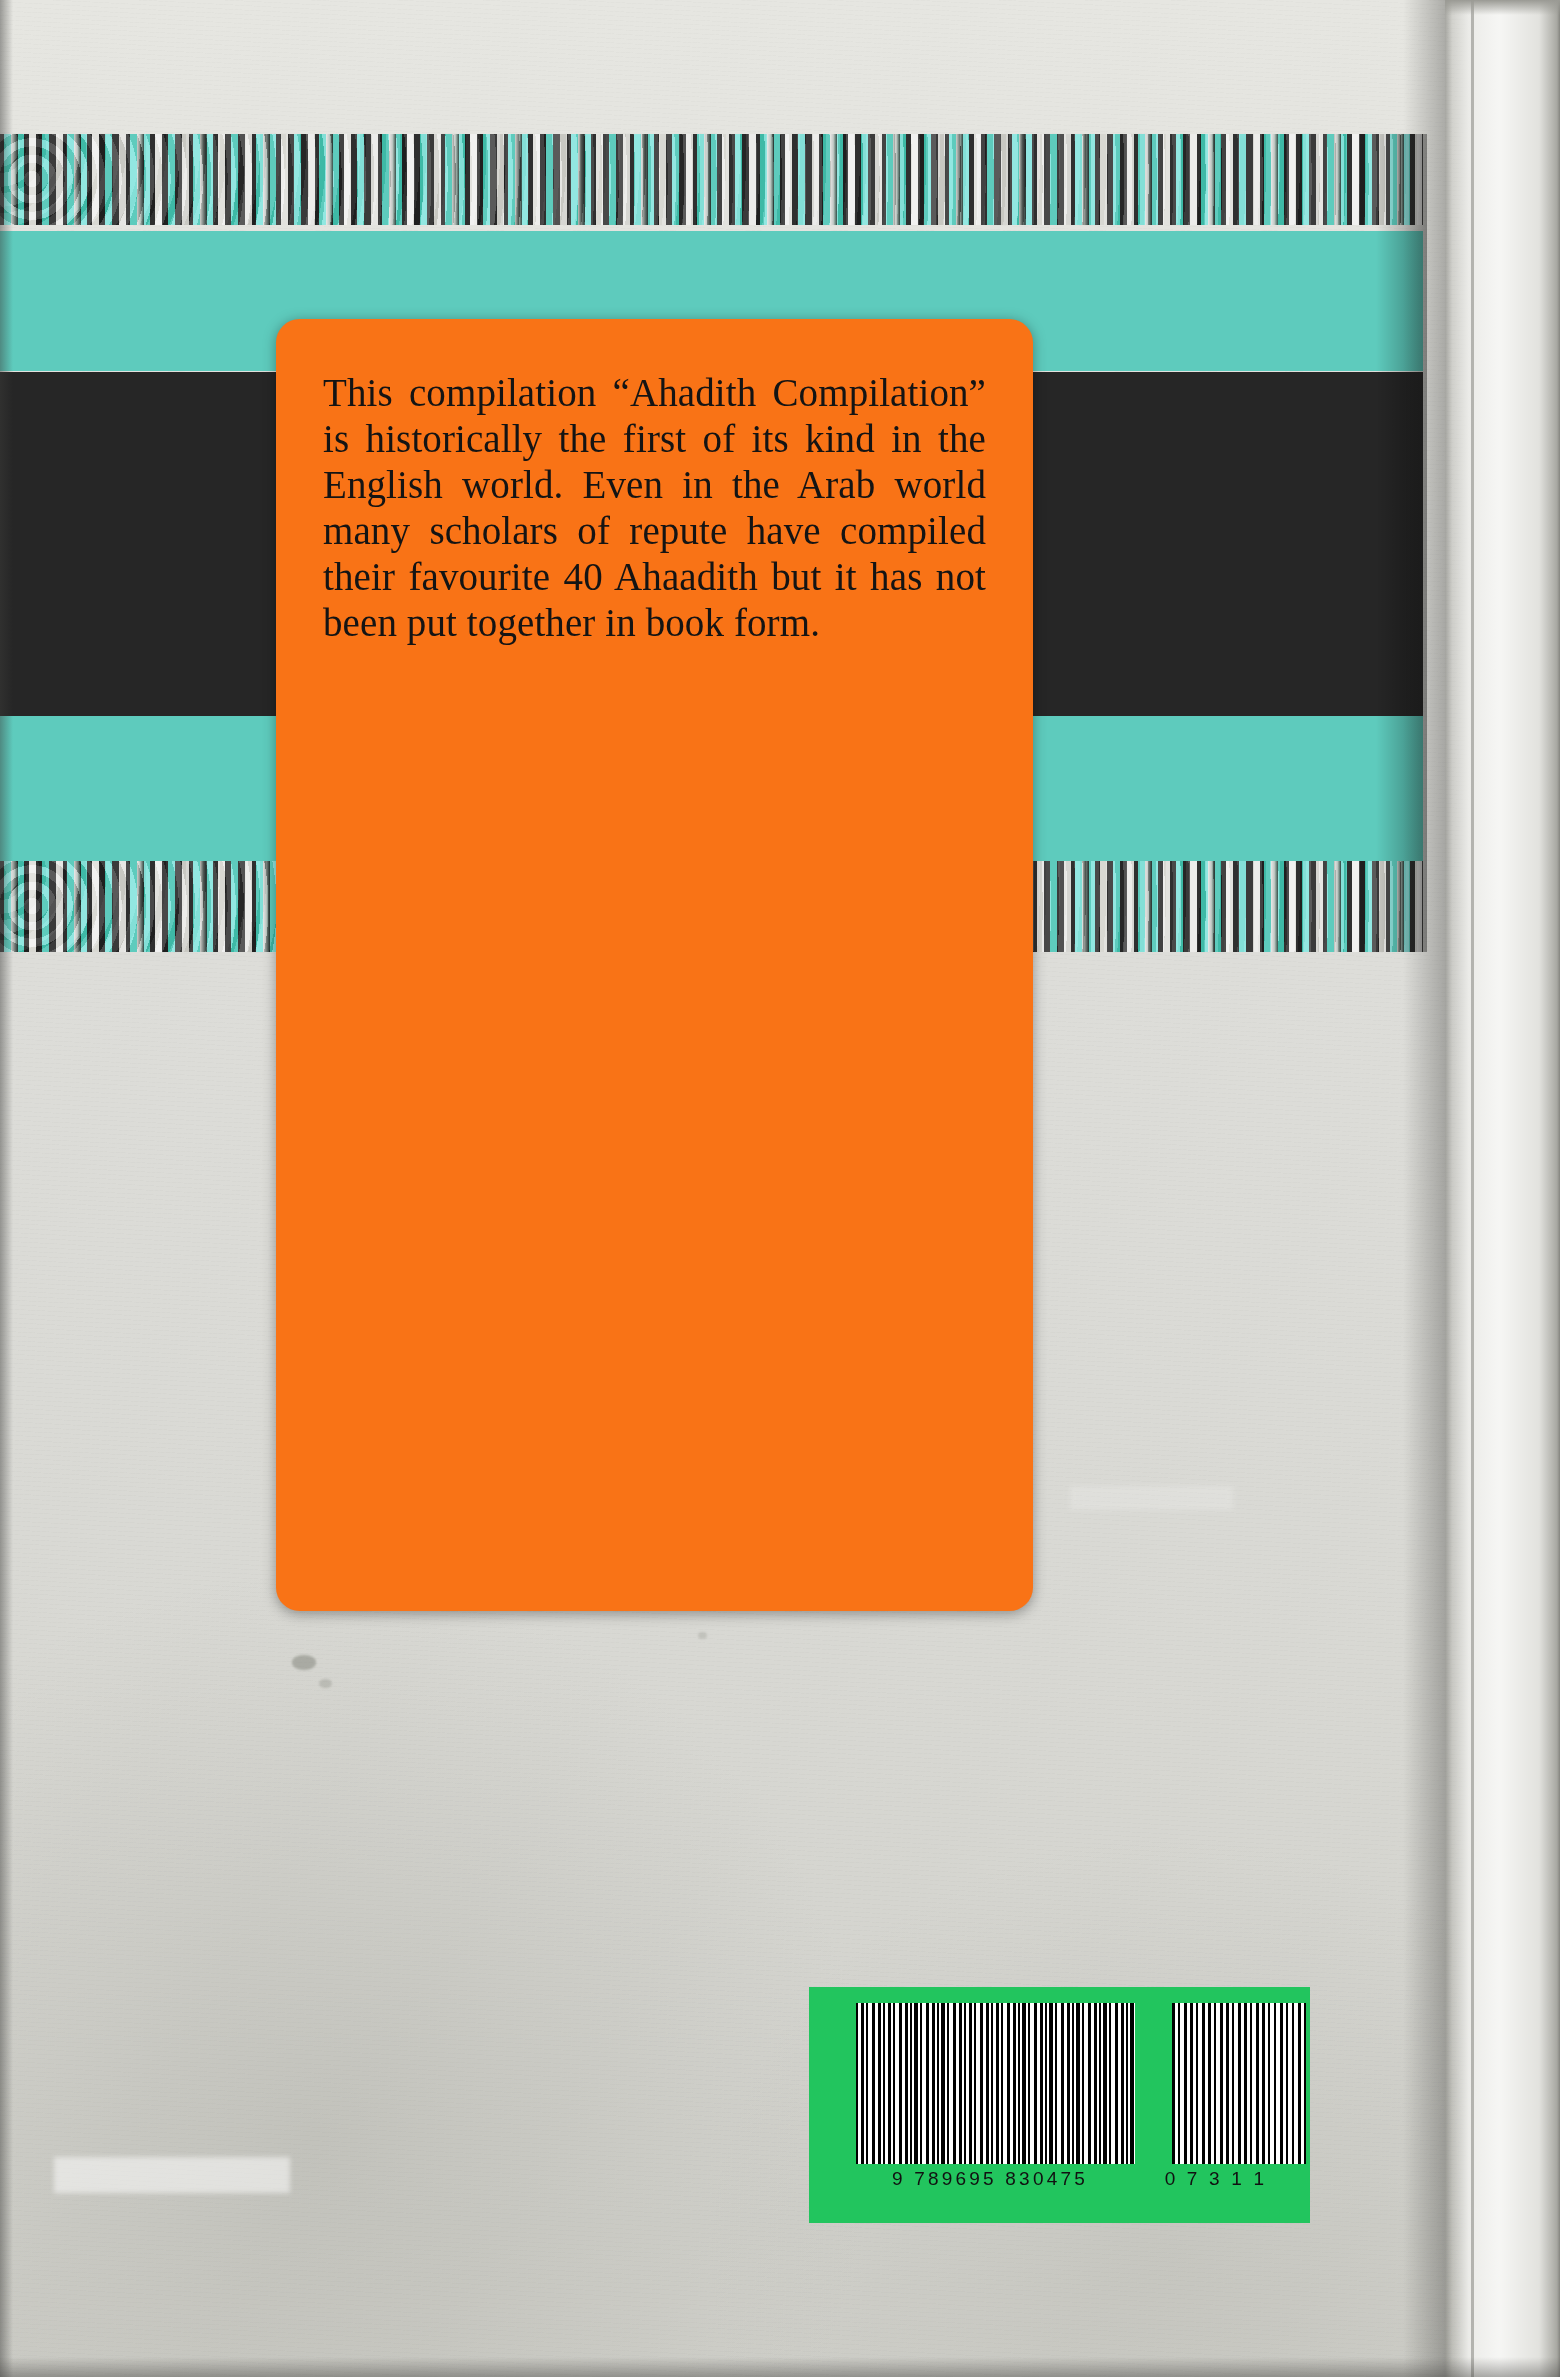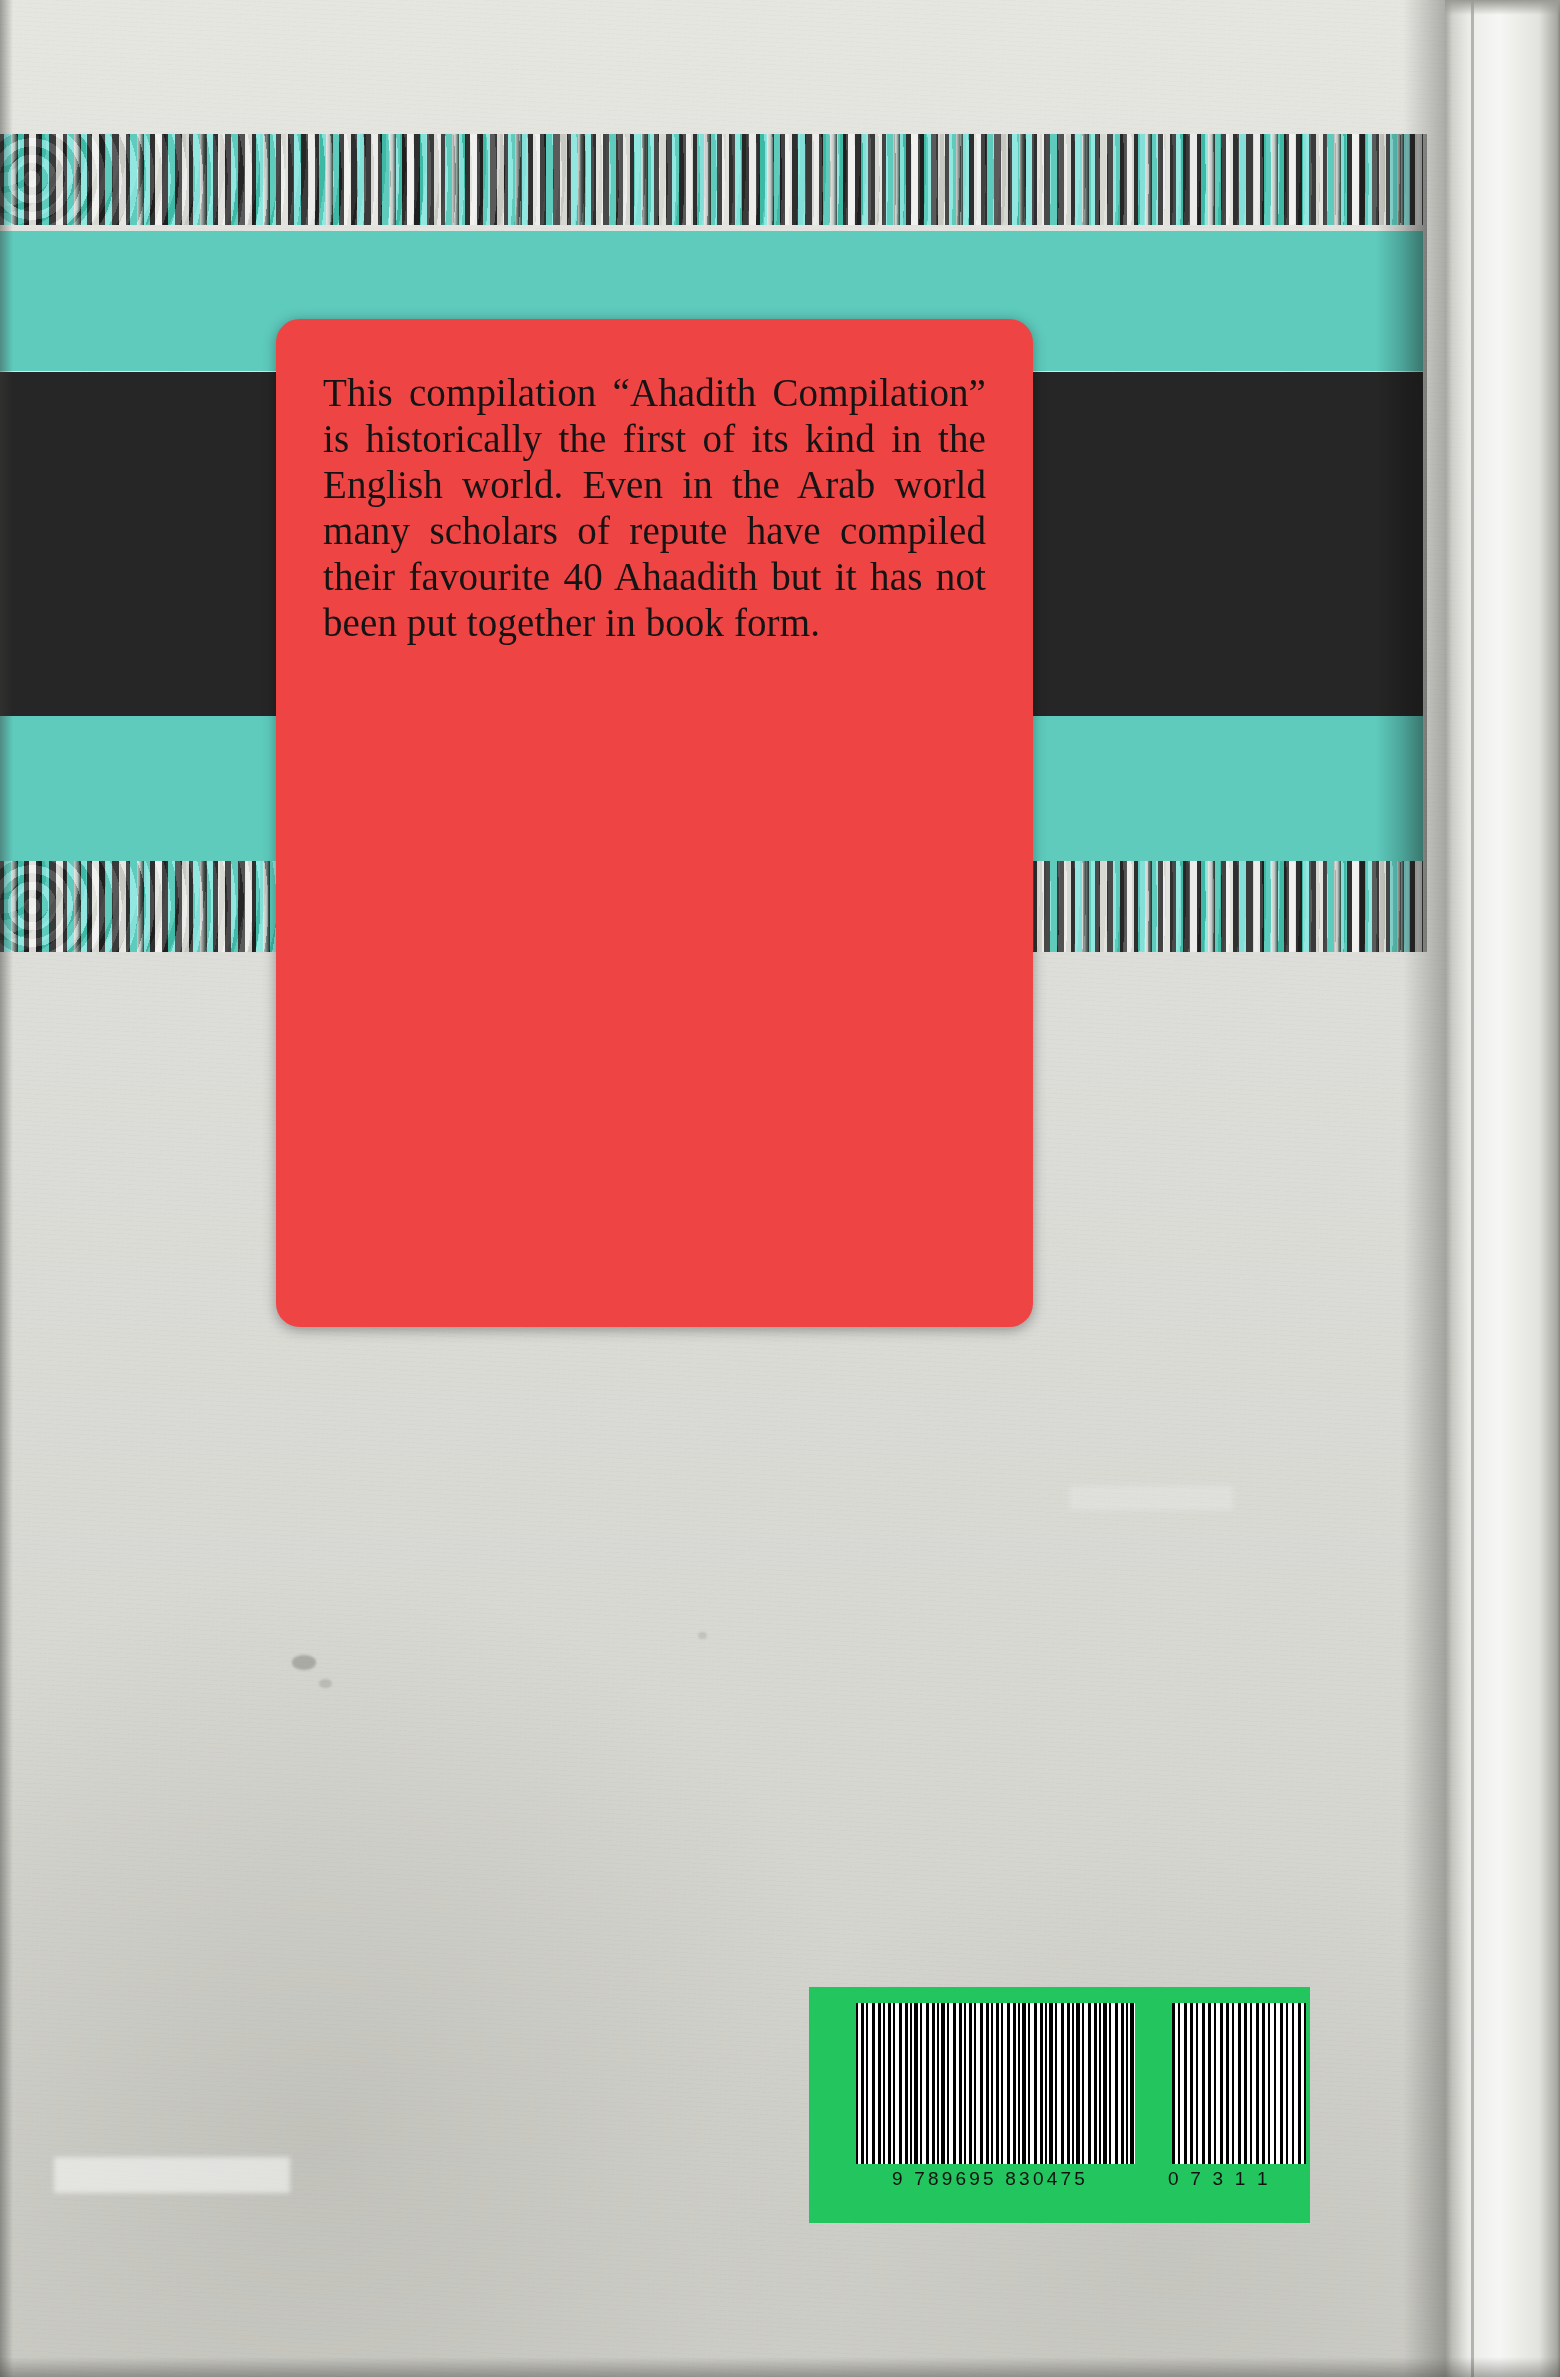--- a/index.html
+++ b/index.html
@@ -124,22 +124,22 @@
     width: 51px;
     background: linear-gradient(90deg, rgba(0,0,0,0), rgba(0,0,0,.38));
   }
 
   
   .text-panel {
     position: absolute;
     left: 276px;
     top: 319px;
     width: 757px;
-    height: 1008px;
-    background: #ef4444;
+    height: 1292px;
+    background: #f97316;
     border-radius: 23.6px;
     box-shadow: 0 2.7px 12.7px rgba(0,0,0,.35);
     padding: 51px 47px 36px 47px;
     box-sizing: border-box;
   }
   .text-panel p {
     margin: 0 0 27px 0;
     font-size: 39px;
     line-height: 1.18;
     color: #141414;
@@ -198,27 +198,28 @@
     top: 181px;
     width: 308px;
     font-family: "Liberation Sans", sans-serif;
     font-size: 19px;
     letter-spacing: 3.2px;
     color: #111;
     text-align: center;
   }
   .barcode-num-addon {
     position: absolute;
-    left: 359px;
+    left: 338px;
     top: 181px;
     width: 138px;
     font-family: "Liberation Sans", sans-serif;
     font-size: 19px;
     letter-spacing: 3.2px;
     color: #111;
+    text-align: center;
   }
 
   
   .smudge {
     position: absolute;
     border-radius: 50%;
     background: rgba(90,92,80,.35);
     filter: blur(1.1px);
   }
   .scuff {

